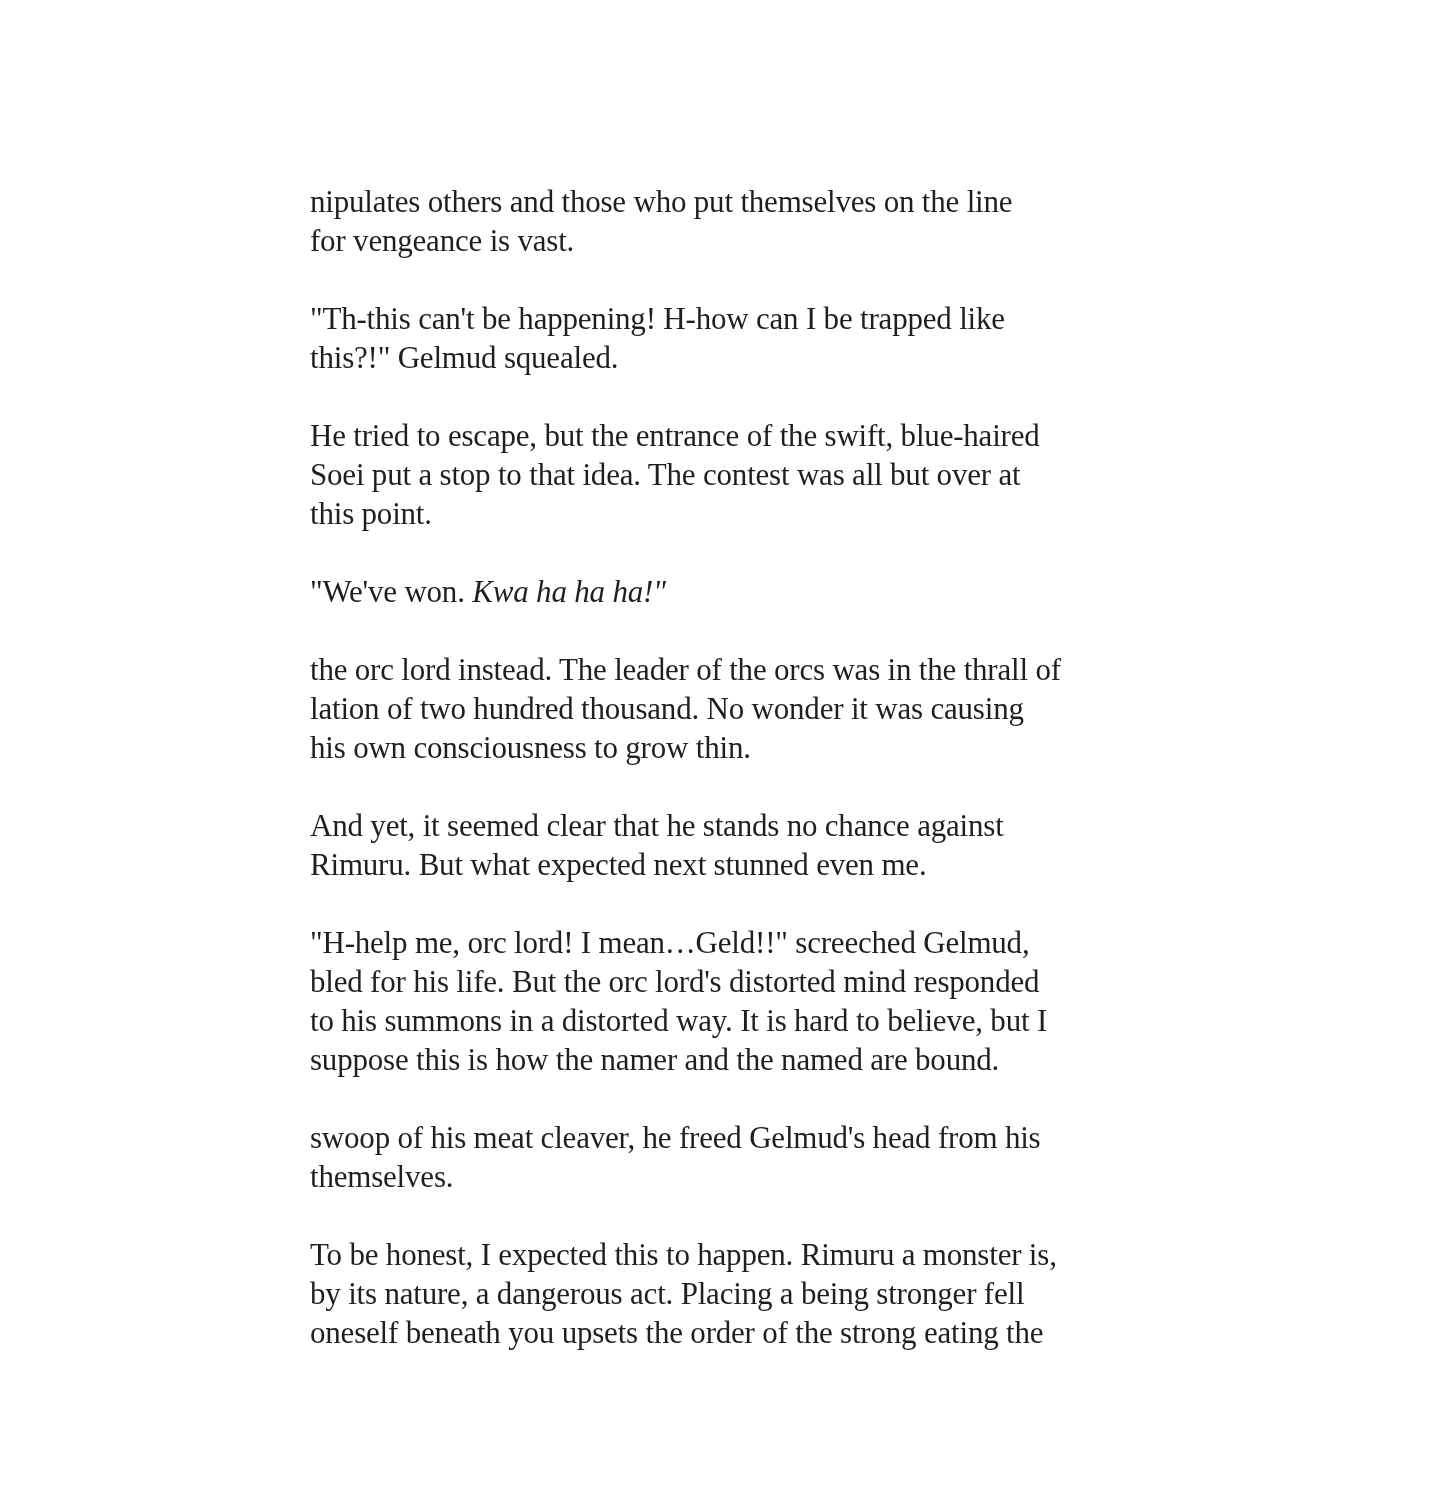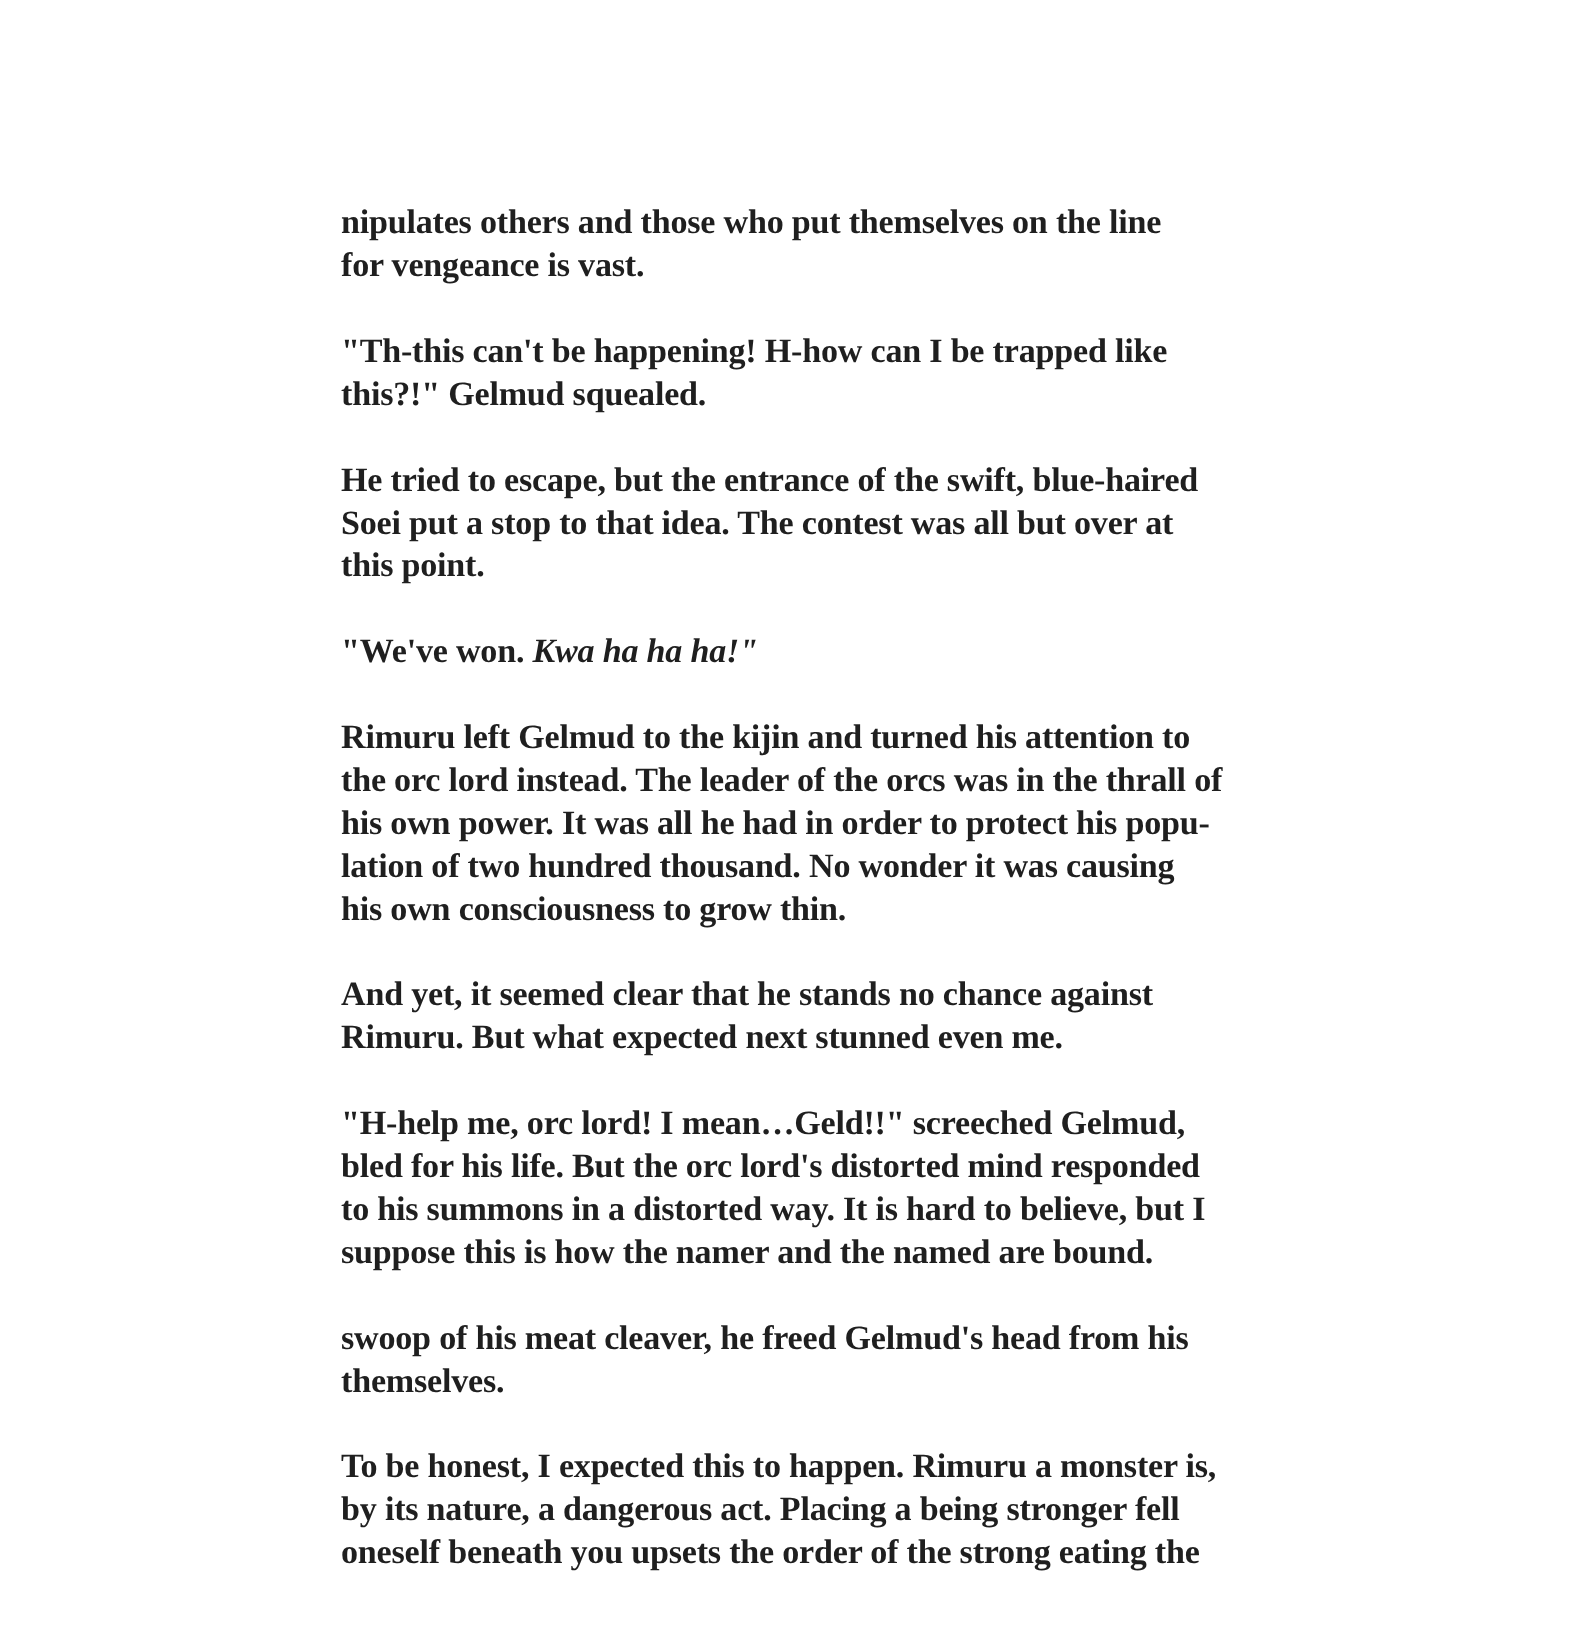--- a/index.html
+++ b/index.html
@@ -13,21 +13,20 @@
   .page {
     box-sizing: border-box;
     width: 1438px;
     height: 1500px;
     padding: 182px 120px 0 310px;
     font-family: "Liberation Serif", serif;
     font-size: 31px;
     line-height: 39px;
     letter-spacing: -0.2px;
     color: #1f1f1f;
-    font-weight: bold;
   }
   .para { margin: 0 0 39px 0; }
   .line { display: block; white-space: nowrap; }
   .line em { font-style: italic; }
 </style>
 </head>
 <body style="background: rgb(255, 255, 255);">
 
 <main class="page">
   <section id="page-text" style="color: rgb(31, 31, 31);">
@@ -41,23 +40,21 @@
       </p>
       <p class="para">
         <span class="line"><span>He tried to escape, but the entrance of the swift, blue-haired</span></span>
         <span class="line"><span>Soei put a stop to that idea. The contest was all but over at</span></span>
         <span class="line"><span>this point.</span></span>
       </p>
       <p class="para">
         <span class="line"><span>"We've won. </span><em>Kwa ha ha ha!"</em></span>
       </p>
       <p class="para">
-        <span class="line"><span>Rimuru left Gelmud to the kijin and turned his attention to</span></span>
         <span class="line"><span>the orc lord instead. The leader of the orcs was in the thrall of</span></span>
-        <span class="line"><span>his own power. It was all he had in order to protect his popu-</span></span>
         <span class="line"><span>lation of two hundred thousand. No wonder it was causing</span></span>
         <span class="line"><span>his own consciousness to grow thin.</span></span>
       </p>
       <p class="para">
         <span class="line"><span>And yet, it seemed clear that he stands no chance against</span></span>
         <span class="line"><span>Rimuru. But what expected next stunned even me.</span></span>
       </p>
       <p class="para">
         <span class="line"><span>"H-help me, orc lord! I mean…Geld!!" screeched Gelmud,</span></span>
         <span class="line"><span>bled for his life. But the orc lord's distorted mind responded</span></span>

